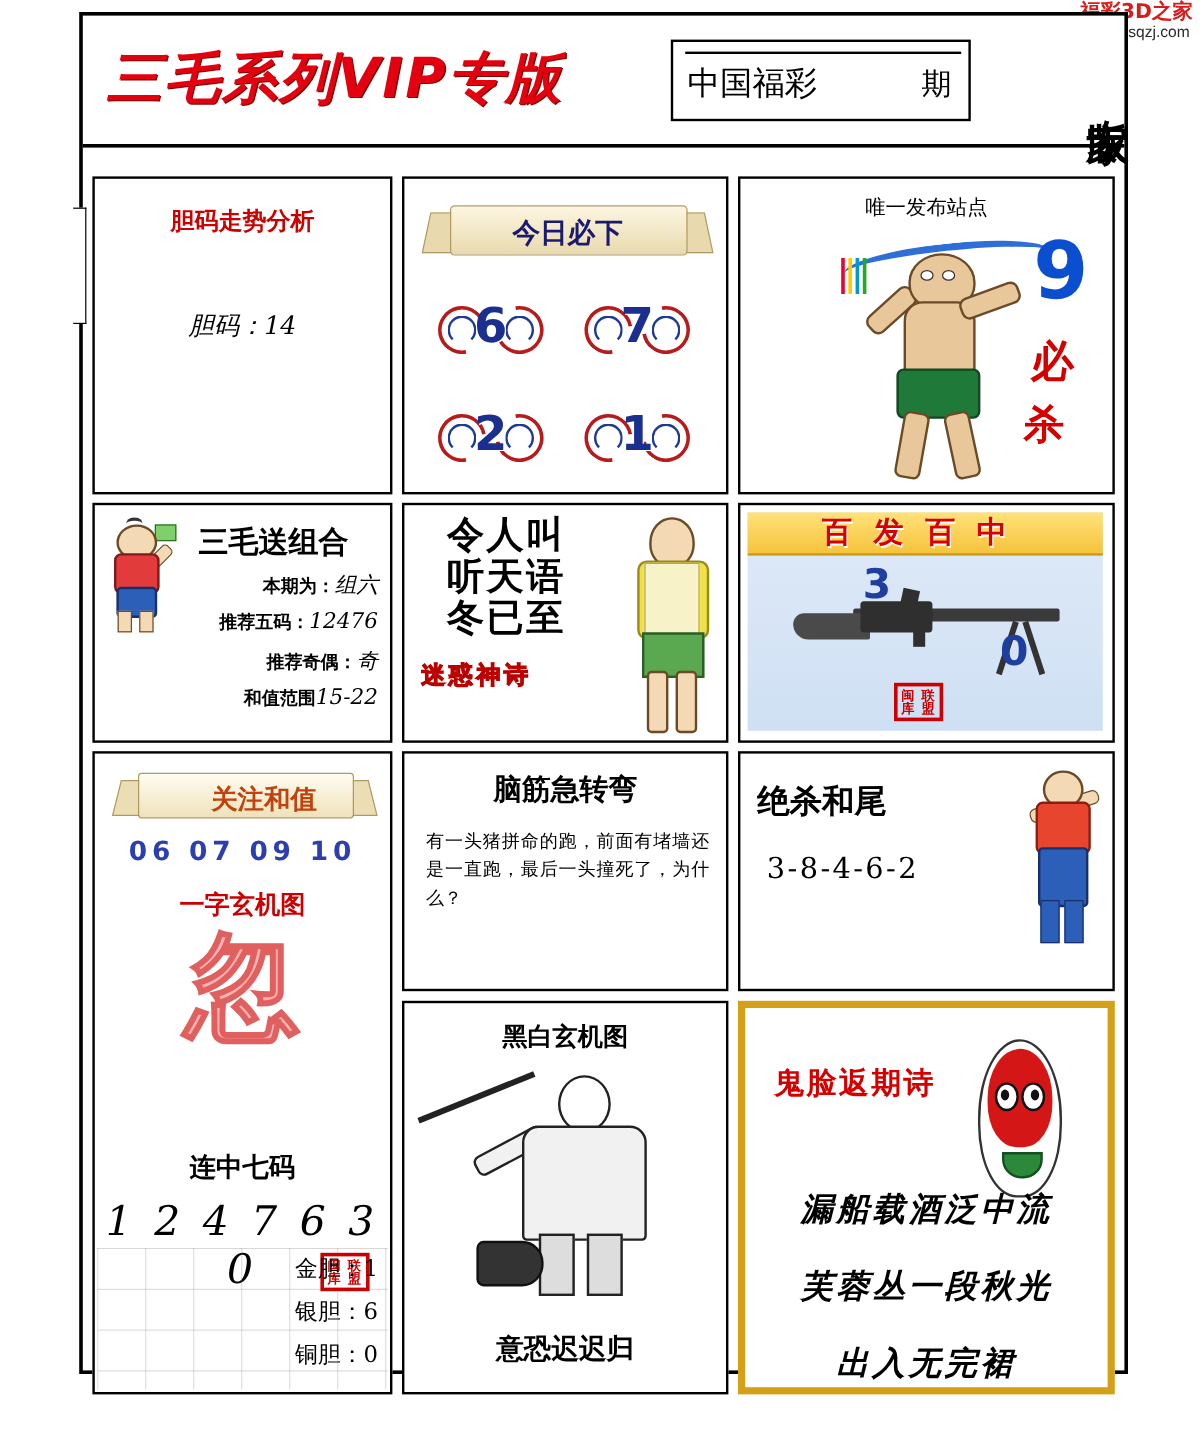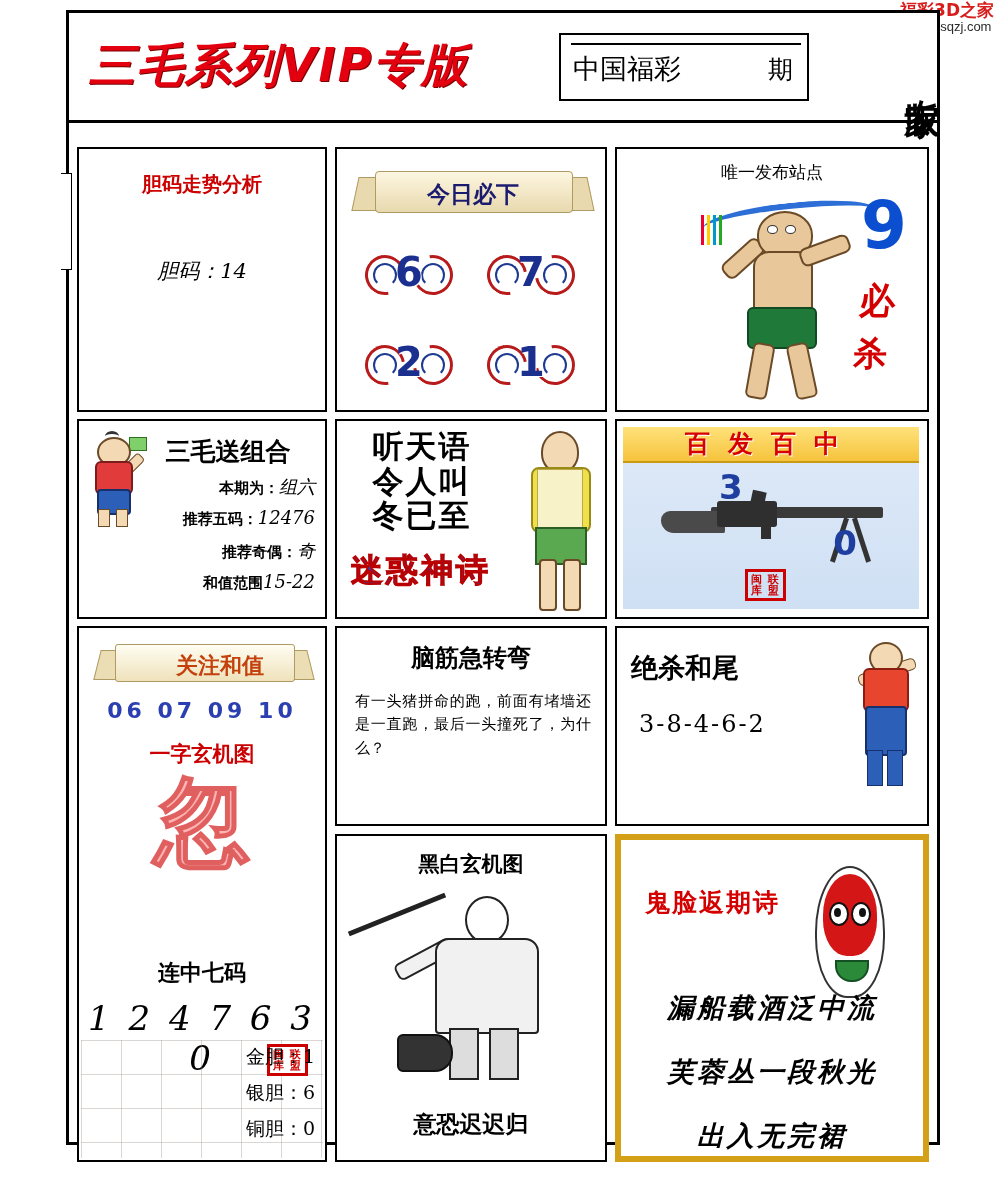--- a/index.html
+++ b/index.html
@@ -94,21 +94,21 @@
   .boy .body{position:absolute;left:10px;top:28px;width:34px;height:30px;background:#e23b3b;border:2px solid #7d1c1c;border-radius:6px;}
   .boy .pant{position:absolute;left:12px;top:56px;width:30px;height:22px;background:#2b5fb8;border:2px solid #17306b;border-radius:4px;}
   .boy .legl{position:absolute;left:13px;top:76px;width:10px;height:16px;background:#f3d9b4;border:1px solid #6b4a27;}
   .boy .legr{position:absolute;left:31px;top:76px;width:10px;height:16px;background:#f3d9b4;border:1px solid #6b4a27;}
   .boy .arm{position:absolute;left:36px;top:26px;width:22px;height:9px;background:#f3d9b4;border:1px solid #6b4a27;border-radius:4px;transform:rotate(-45deg);}
   .boy .money{position:absolute;left:44px;top:4px;width:16px;height:12px;background:#7fd06a;border:1px solid #2f6d22;}
 
   .poem{position:absolute;left:10px;top:8px;width:150px;text-align:center;}
   .poem div{font-size:31px;font-weight:bold;color:#000;font-family:"DejaVu Sans",serif;line-height:1.12;letter-spacing:2px;}
   .poem-stamp{position:absolute;left:14px;top:128px;width:180px;height:36px;}
-  .poem-stamp span{font-size:32px;font-weight:bold;color:#1d4ed8;-webkit-text-stroke:1px #b00;font-family:Liberation Serif, serif;letter-spacing:3px;}
+  .poem-stamp span{font-size:20px;font-weight:bold;color:#be185d;-webkit-text-stroke:1px #b00;font-family:Liberation Serif, serif;letter-spacing:3px;}
 
   .monk{position:absolute;right:4px;top:8px;width:86px;height:182px;}
   .monk .hd{position:absolute;left:26px;top:2px;width:34px;height:38px;background:#f3d9b4;border:2px solid #6b4a27;border-radius:50% 50% 45% 45%;}
   .monk .rb{position:absolute;left:16px;top:38px;width:56px;height:62px;background:#f0e04a;border:2px solid #9a8b18;border-radius:8px;}
   .monk .rb2{position:absolute;left:22px;top:40px;width:44px;height:58px;background:#f7f2c8;border:1px solid #b7a94c;}
   .monk .sk{position:absolute;left:20px;top:98px;width:48px;height:34px;background:#5aa84f;border:2px solid #2c5f26;}
   .monk .lg{position:absolute;top:130px;width:14px;height:48px;background:#f3d9b4;border:2px solid #6b4a27;border-radius:4px;}
 
   
   .bfbz{position:absolute;left:6px;top:6px;width:296px;height:182px;background:linear-gradient(#dfeaf8,#cfe0f4);}
@@ -323,22 +323,22 @@
         <div class="kv" style="top:118px;">
           <b>推荐奇偶：</b><span class="v">奇</span>
         </div>
         <div class="kv" style="top:150px;">
           <b>和值范围</b><span class="v">15-22</span>
         </div>
       </div>
 
       <div class="cell r2c2">
         <div class="poem">
+          <div>令人叫</div>
           <div>听天语</div>
-          <div>令人叫</div>
           <div>冬已至</div>
         </div>
         <div class="poem-stamp">
           <span>迷惑神诗</span>
         </div>
         <div class="monk">
           <div class="hd"></div>
             <div class="rb"></div>
             <div class="rb2"></div>
             <div class="sk"></div>

